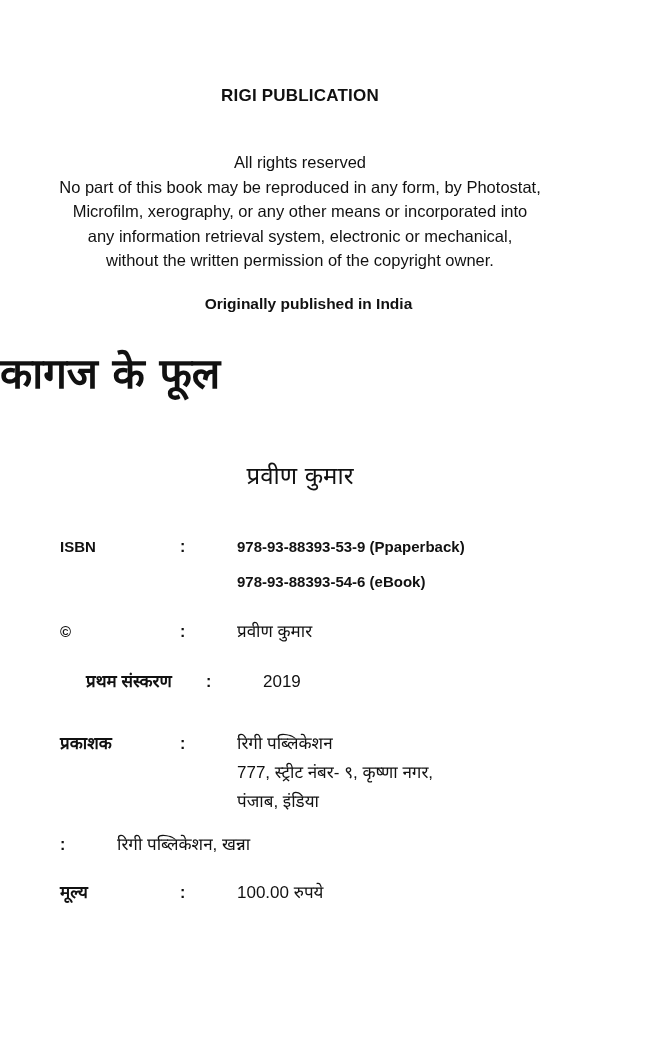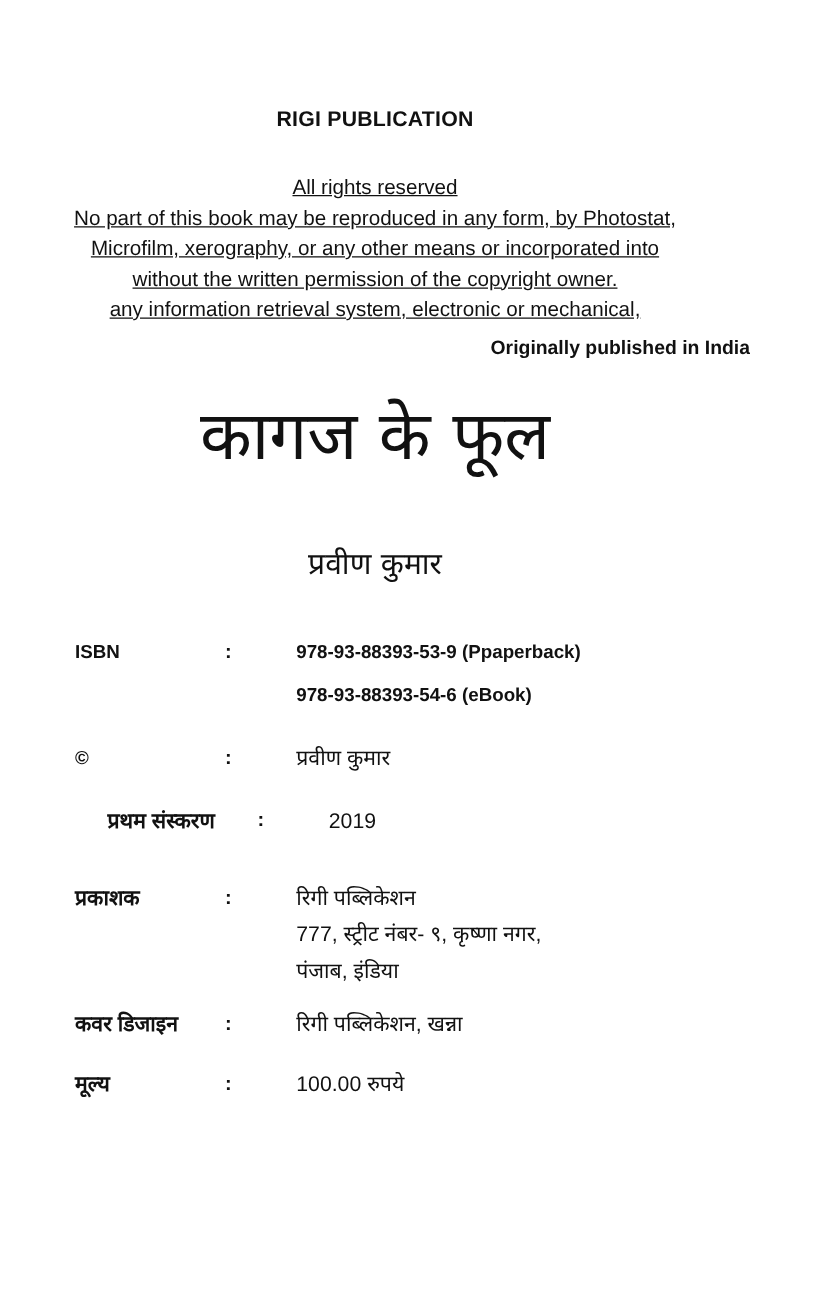--- a/index.html
+++ b/index.html
@@ -19,42 +19,40 @@
     overflow: hidden;
   }
   
   .publisher-header {
     text-align: center;
     font-size: 17px;
     font-weight: bold;
     letter-spacing: 0.2px;
   }
   .rights-notice {
-    margin-top: 32px;
+    margin-top: 44px;
     text-align: center;
     font-size: 16.5px;
     line-height: 24.5px;
     font-weight: normal;
-    text-decoration: underline;
   }
   .origin-note {
-    margin-top: 9px;
-    text-align: right;
+    margin-top: 22px;
+    text-align: center;
     font-size: 15.5px;
     font-weight: bold;
     padding-left: 17px;
   }
   
   .book-title {
     margin-top: 36px;
-    text-align: center;
-    font-size: 54px;
+    font-size: 42px;
     line-height: 50px;
     font-family: "DejaVu Serif", "Liberation Serif", serif;
-    font-weight: 400;
+    font-weight: 700;
   }
   .author-name {
     margin-top: 62px;
     text-align: center;
     font-size: 24px;
     line-height: 30px;
     font-family: "DejaVu Serif", "Liberation Serif", serif;
   }
   
   .details {
@@ -104,22 +102,22 @@
 <body>
 
 <div class="page">
 
   <div class="publisher-header">RIGI PUBLICATION</div>
 
   <div class="rights-notice">
     <div class="rights-line">All rights reserved</div>
     <div class="rights-line">No part of this book may be reproduced in any form, by Photostat,</div>
     <div class="rights-line">Microfilm, xerography, or any other means or incorporated into</div>
+    <div class="rights-line">any information retrieval system, electronic or mechanical,</div>
     <div class="rights-line">without the written permission of the copyright owner.</div>
-    <div class="rights-line">any information retrieval system, electronic or mechanical,</div>
   </div>
 
   <div class="origin-note">Originally published in India</div>
 
   <div class="book-title">कागज के फूल</div>
 
   <div class="author-name">प्रवीण कुमार</div>
 
   <div class="details">
 
@@ -152,21 +150,20 @@
       <div class="detail-label">प्रकाशक</div>
       <div class="detail-colon">:</div>
       <div class="detail-value">
         <div class="value-line">रिगी पब्लिकेशन</div>
         <div class="value-line">777, स्ट्रीट नंबर- ९, कृष्णा नगर,</div>
         <div class="value-line">पंजाब, इंडिया</div>
       </div>
     </div>
 
     <div class="detail-row row-cover">
-      <div class="detail-label">कवर डिजाइन</div>
       <div class="detail-colon">:</div>
       <div class="detail-value">
         <div class="value-line">रिगी पब्लिकेशन, खन्ना</div>
       </div>
     </div>
 
     <div class="detail-row row-price">
       <div class="detail-label">मूल्य</div>
       <div class="detail-colon">:</div>
       <div class="detail-value">

